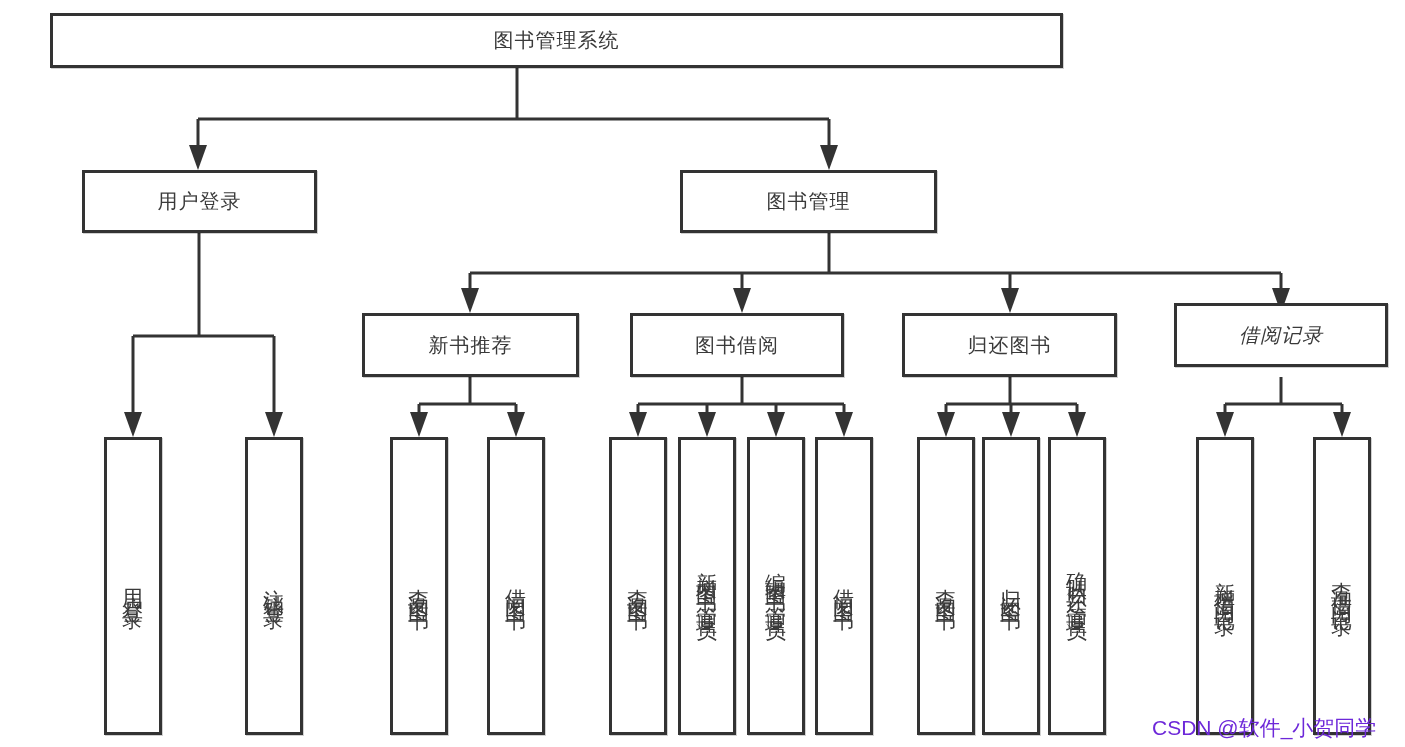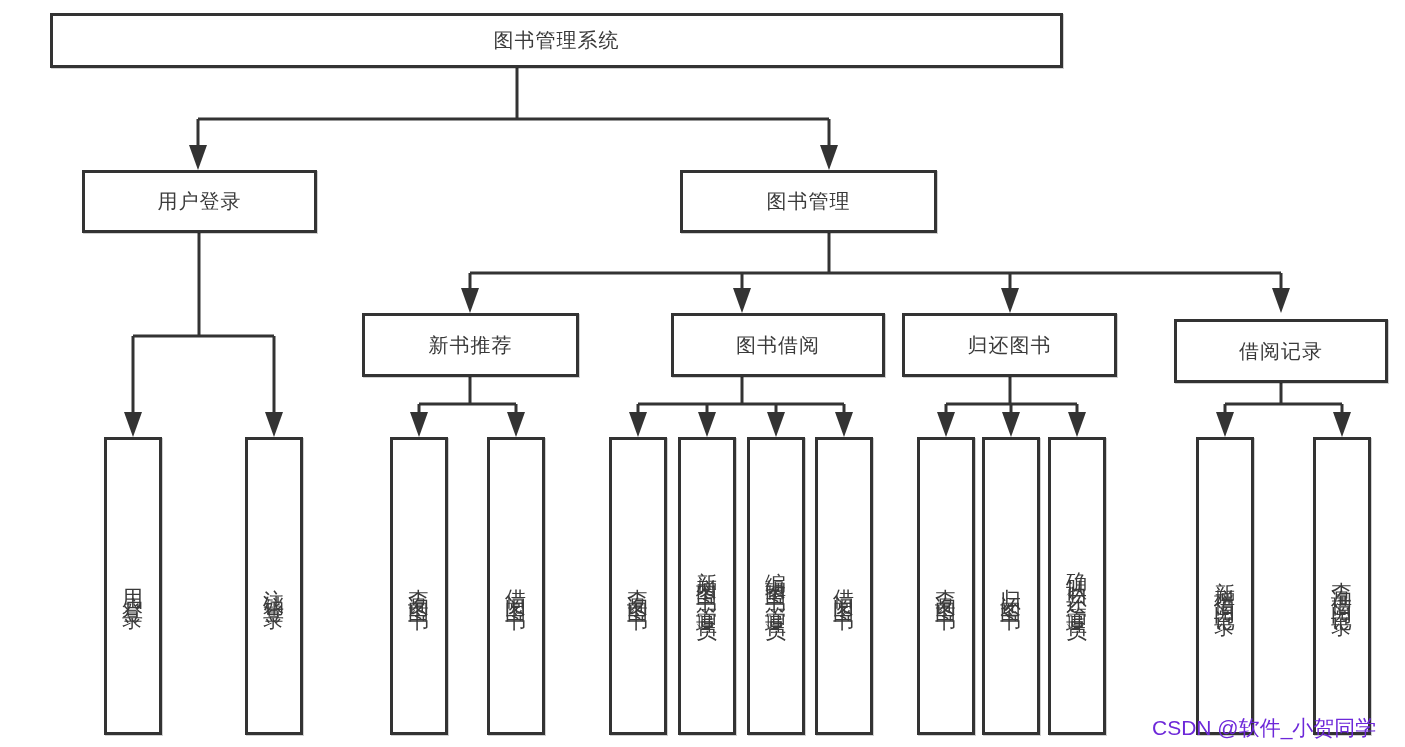--- a/index.html
+++ b/index.html
@@ -40,23 +40,23 @@
     letter-spacing: 7px;
     line-height: 1;
   }
   
   #n-root          { left: 10px;   top: 13px;  width: 1013px; height: 55px; margin-left: 40px; }
   
   #n-user-login    { left: 82px;   top: 170px; width: 235px;  height: 63px; }
   #n-book-mgmt     { left: 680px;  top: 170px; width: 257px;  height: 63px; align-items: center; }
   
   #n-new-book-rec  { left: 362px;  top: 313px; width: 217px;  height: 64px; }
-  #n-book-borrow   { left: 671px;  top: 313px; width: 214px;  height: 64px; }
+  #n-book-borrow   { left: 630px;  top: 313px; width: 214px;  height: 64px; }
   #n-cur-borrow    { left: 902px;  top: 313px; width: 215px;  height: 64px; }
-  #n-borrow-rec    { left: 1174px; top: 319px; width: 214px;  height: 64px; }
+  #n-borrow-rec    { left: 1174px; top: 303px; width: 214px;  height: 64px; font-style: italic; }
   
   .leaf { top: 437px; width: 58px; height: 298px; }
   #l-user-login    { left: 104px; }
   #l-logout        { left: 245px; }
   #l-rec-query     { left: 390px; }
   #l-rec-borrow    { left: 487px; }
   #l-bor-query     { left: 609px; }
   #l-bor-add       { left: 678px; }
   #l-bor-edit      { left: 747px; }
   #l-bor-borrow    { left: 815px; }

